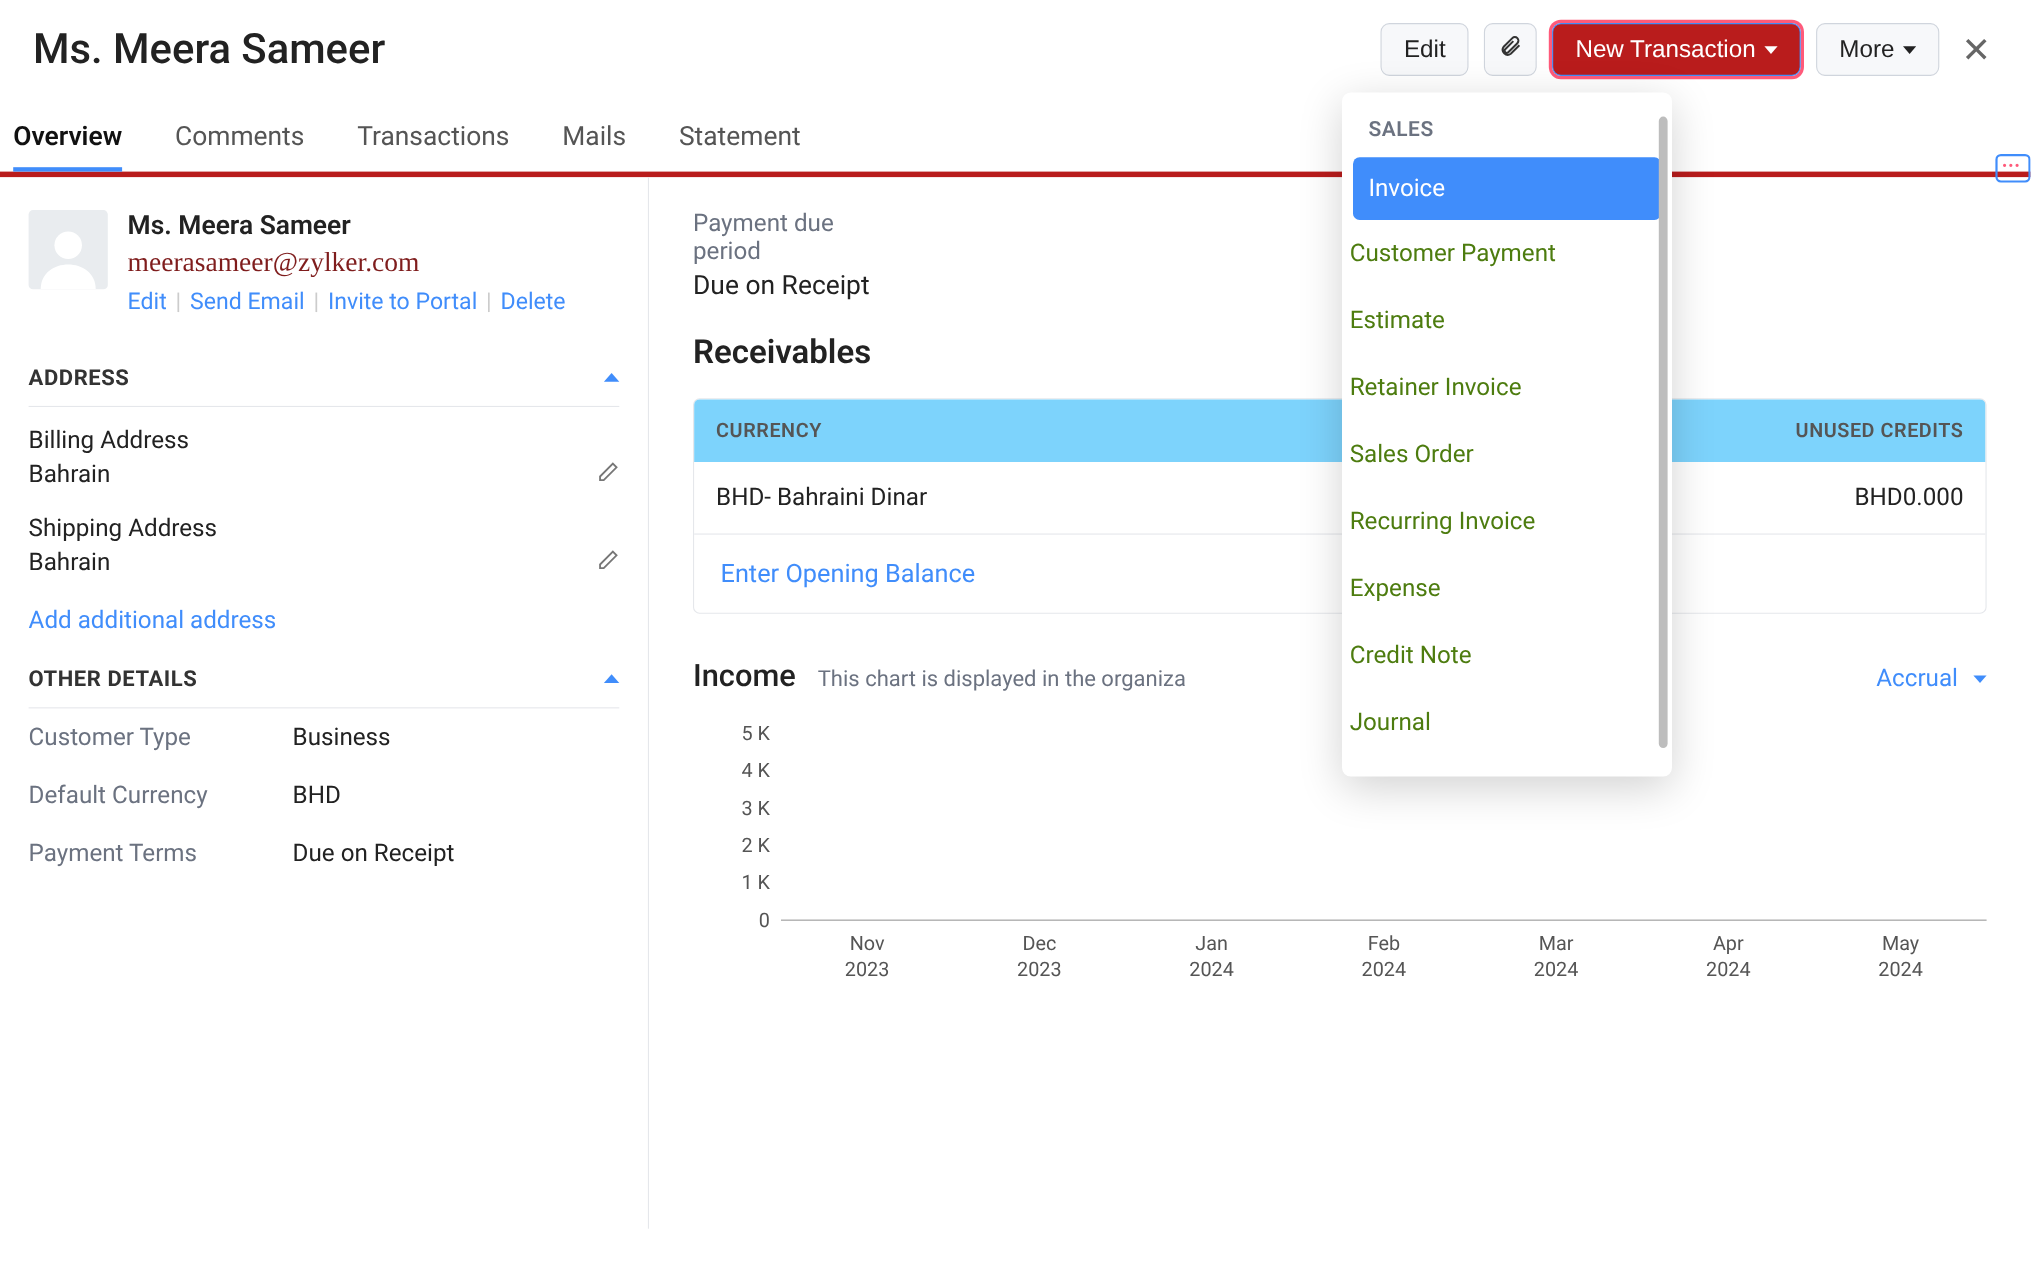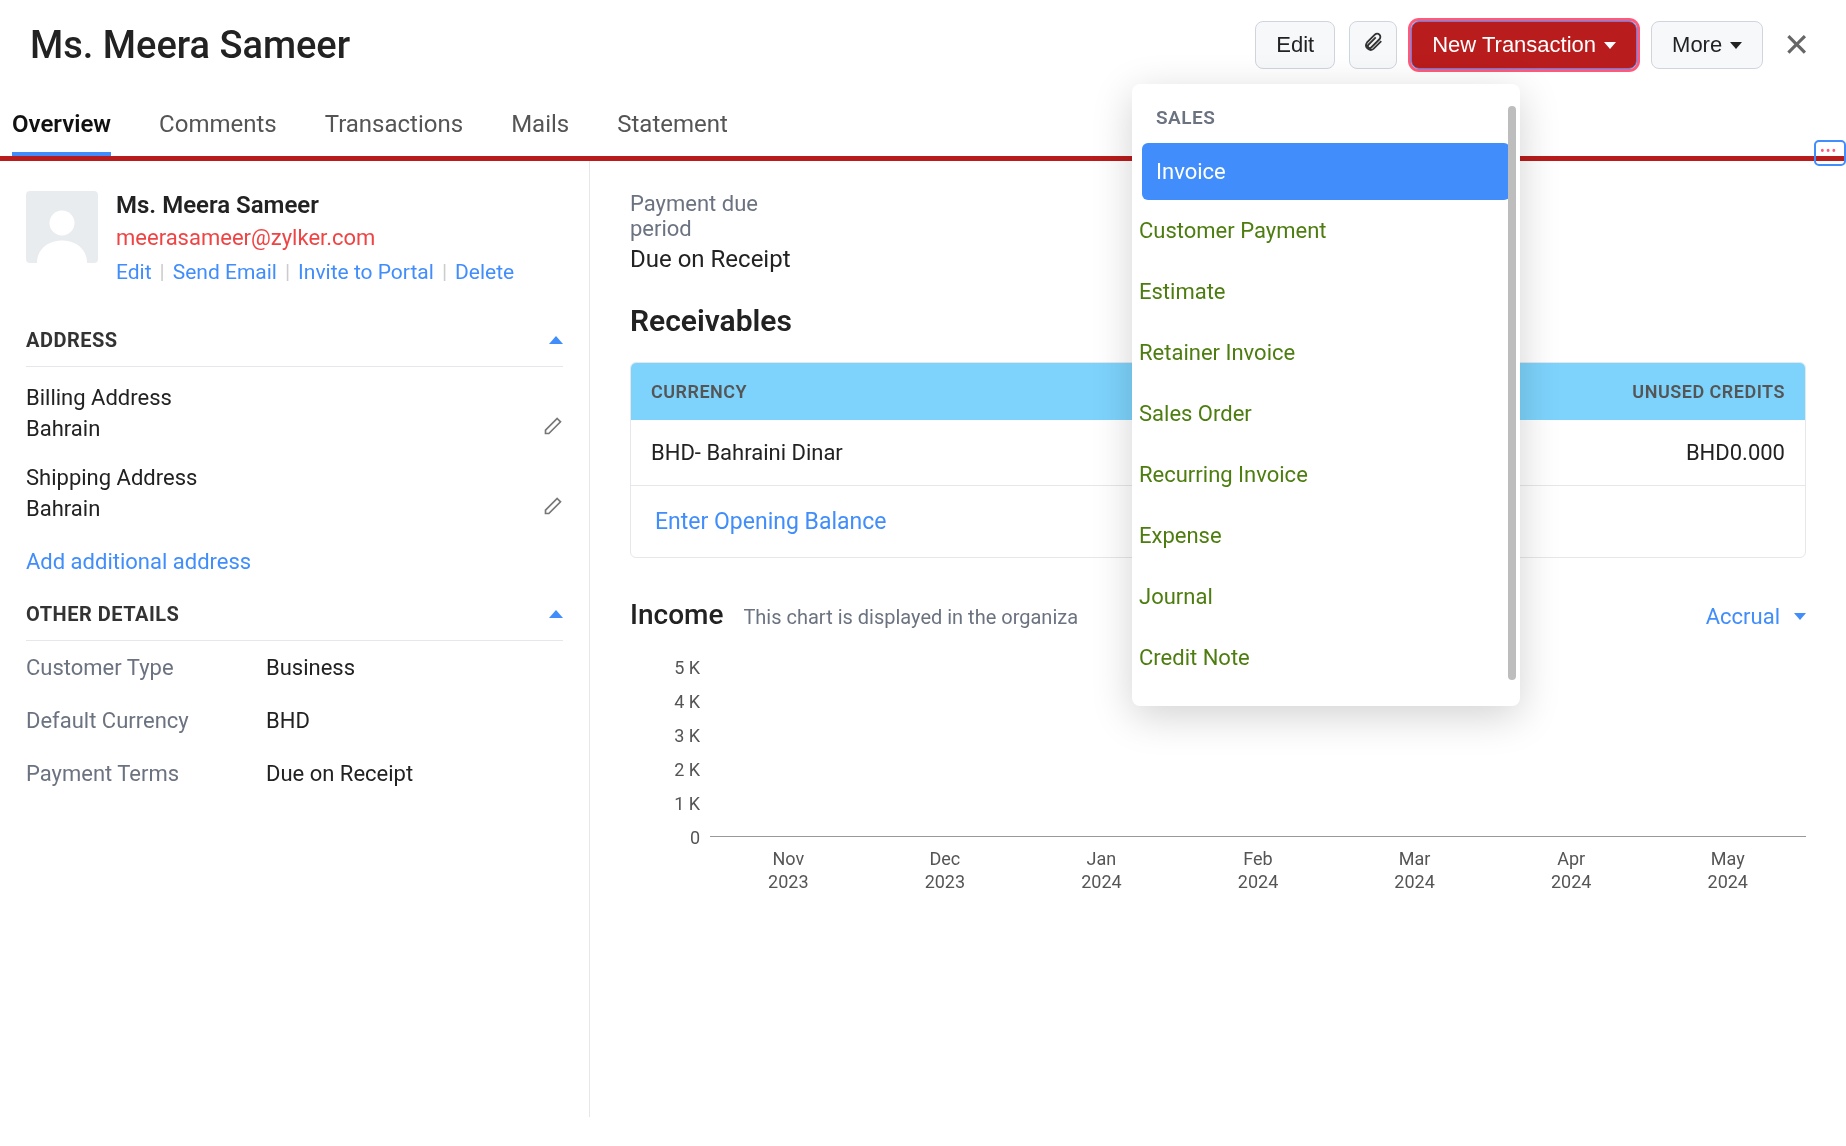--- a/index.html
+++ b/index.html
@@ -113,21 +113,21 @@
 .contact-row { display: flex; gap: 18px; margin-bottom: 26px;}
 .avatar {
   width: 72px; height: 72px;
   background: #e9ecef;
   border-radius: 4px;
   display:flex; align-items:flex-end; justify-content:center;
   overflow:hidden;
 }
 .avatar svg { width: 60px; height: 60px; fill: #fff;}
 .contact-name { font-size: 24px; font-weight: 600; margin-bottom: 6px;}
-.contact-email { font-size: 22px; color: #ef4444; margin-bottom: 10px;}
+.contact-email { font-size: 25px; color: #7f1d1d; margin-bottom: 10px; font-family: Liberation Serif, serif;}
 .contact-actions { display:flex; flex-wrap:wrap; gap: 4px 0; font-size:21px;}
 .contact-actions a { color: #408dfb; text-decoration: none; cursor:pointer;}
 .sep { color: #ccc; margin: 0 8px;}
 
 .section-header {
   display: flex; align-items: center; justify-content: space-between;
   font-size: 20px; letter-spacing: 0.5px; color: #333;
   padding: 18px 0 14px 0;
   border-bottom: 1px solid #e5e7eb;
   cursor: pointer;
@@ -177,21 +177,21 @@
 .chart-y div { position:absolute; right:10px; font-size:18px; color:#555; transform:translateY(-50%);}
 .chart-plot { position:absolute; left:80px; right:0; top:0; height:170px; border-bottom:1px solid #999;}
 .chart-x { position:absolute; left:80px; right:0; top:180px; display:flex;}
 .chart-x div { flex:1; text-align:center; font-size:18px; color:#555; line-height:1.3;}
 
 
 .dropdown {
   position: absolute;
   top: 84px;
   right: 326px;
-  width: 388px;
+  width: 300px;
   background: #fff;
   border-radius: 8px;
   box-shadow: 0 10px 40px rgba(0,0,0,0.18);
   padding: 14px 0 18px 0;
   z-index: 100;
 }
 .dropdown-inner {
   max-height: 790px;
   overflow: hidden;
   position:relative;
@@ -387,17 +387,17 @@
 <div class="dropdown">
   <div class="dropdown-inner">
     <div class="dd-heading">SALES</div>
     <div class="dd-item selected">Invoice</div>
     <div class="dd-item">Customer Payment</div>
     <div class="dd-item">Estimate</div>
     <div class="dd-item">Retainer Invoice</div>
     <div class="dd-item">Sales Order</div>
     <div class="dd-item">Recurring Invoice</div>
     <div class="dd-item">Expense</div>
+    <div class="dd-item">Credit Note</div>
     <div class="dd-item">Journal</div>
-    <div class="dd-item">Credit Note</div>
     <div class="dd-scrollbar"></div>
   </div>
 </div>
 
 </body></html>

